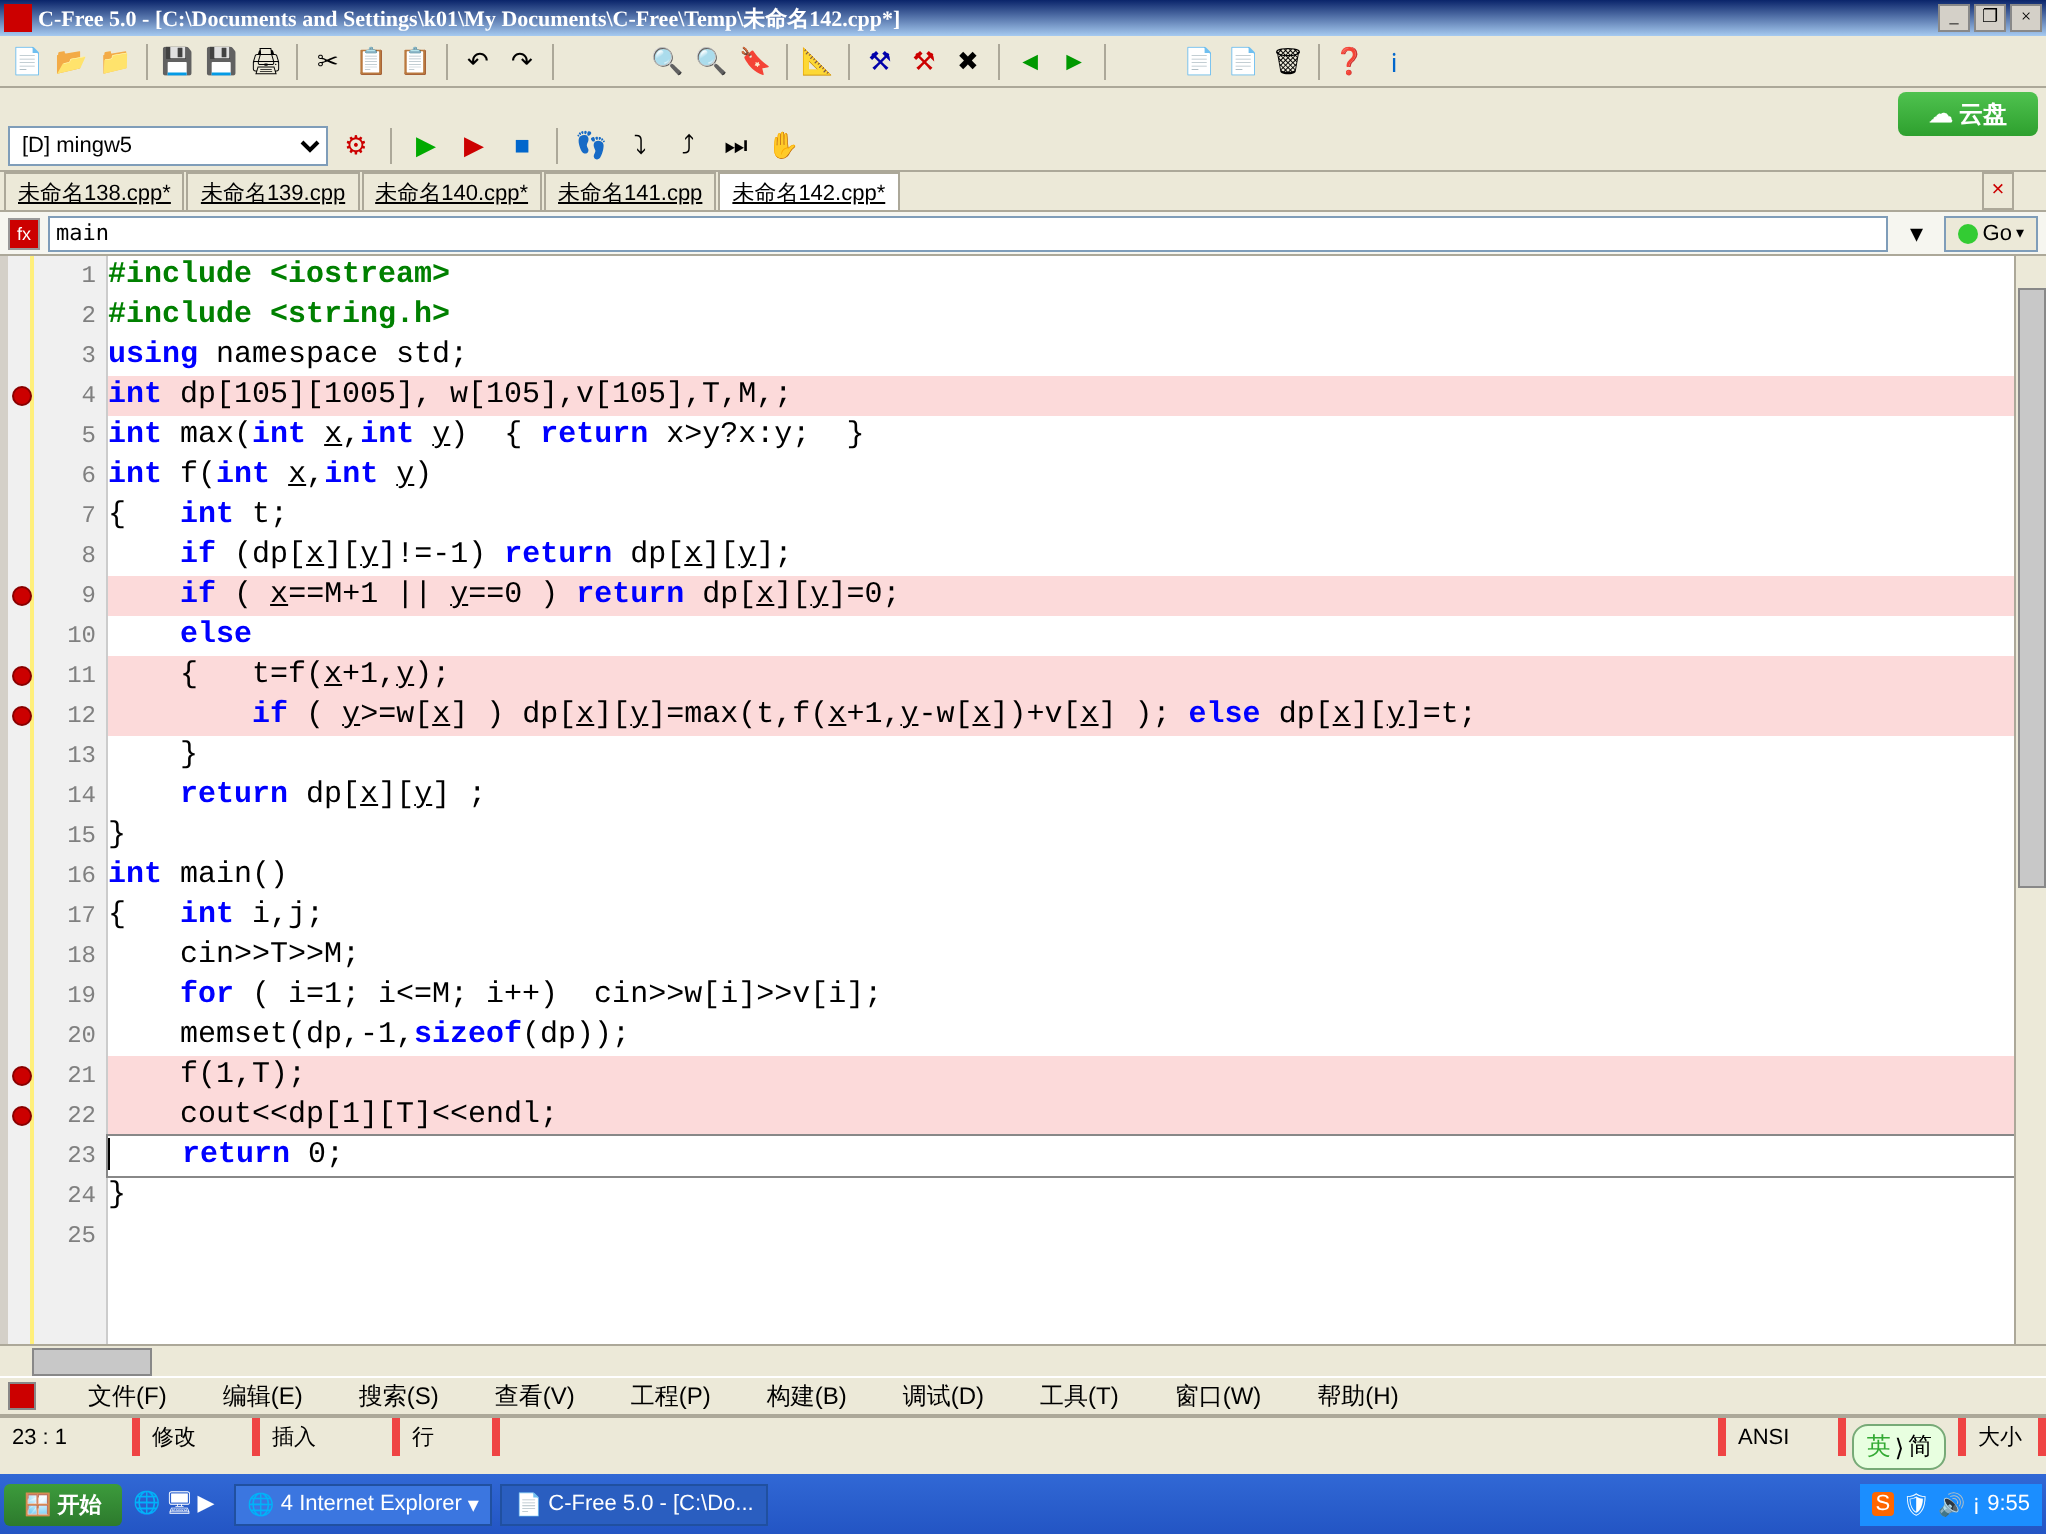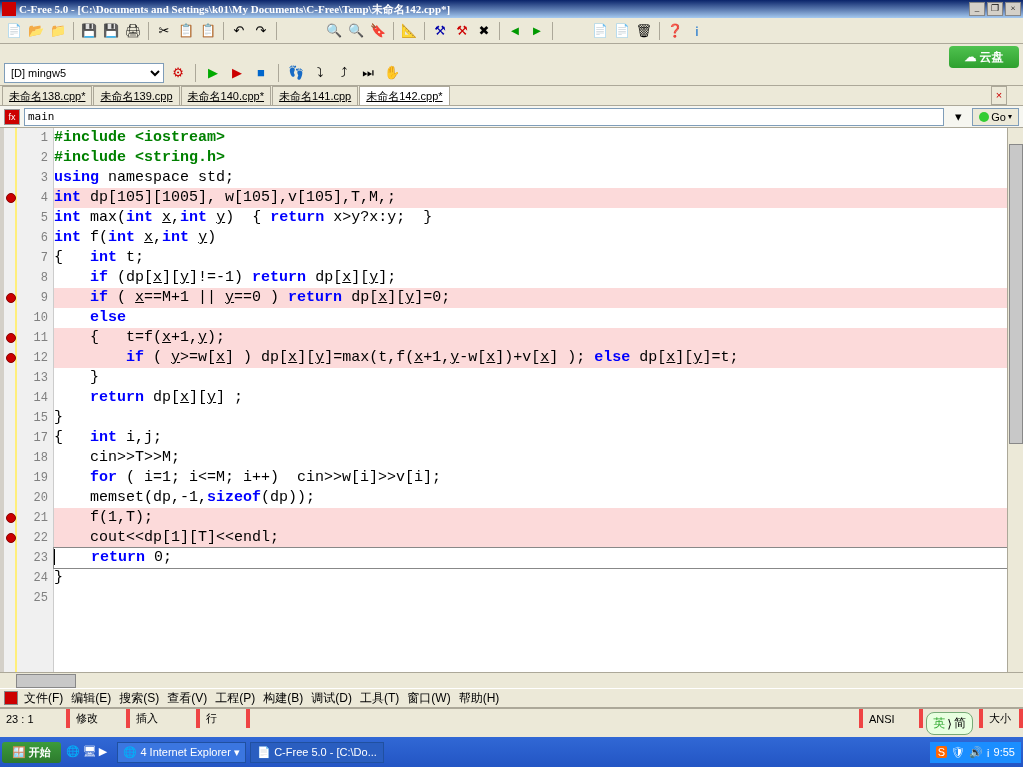--- a/index.html
+++ b/index.html
@@ -31,21 +31,21 @@
 .bp { position: absolute; left: -48px; top: 5px; width: 10px; height: 10px; background: #c00; border-radius: 50%; border: 1px solid #800; }
 .hl { background: #fcdada; }
 .kw { color: #0000ff; font-weight: bold; }
 .pp { color: #008000; font-weight: bold; }
 .underline { text-decoration: underline; }
 .cursor { display: inline-block; width: 1px; height: 16px; background: black; vertical-align: middle; }
 .vscroll { position: absolute; right: 0; top: 0; width: 16px; height: 100%; background: #ece9d8; border-left: 1px solid #aca899; }
 .vscroll .thumb { position: absolute; top: 16px; left: 1px; width: 14px; height: 300px; background: #c8c8c8; border: 1px solid #888; }
 .hscroll { height: 16px; background: #ece9d8; border-top: 1px solid #aca899; position: relative; }
 .hscroll .thumb { position: absolute; left: 16px; top: 1px; height: 14px; width: 60px; background: #c8c8c8; border: 1px solid #888; }
-.menubar { height: 20px; background: #ece9d8; border-top: 1px solid #fff; border-bottom: 1px solid #aca899; display: flex; align-items: center; padding: 0 4px; gap: 0; font-size: 12px; }
+.menubar { height: 20px; background: #ece9d8; border-top: 1px solid #fff; border-bottom: 1px solid #aca899; display: flex; align-items: center; padding: 0 4px; gap: 20px; font-size: 12px; }
 .menubar .mitem { padding: 0 4px; cursor: pointer; }
 .menubar .sq { width: 14px; height: 14px; background: #c00; border: 1px solid #888; margin-right: 2px; }
 .statusbar { height: 20px; background: #ece9d8; border-top: 1px solid #aca899; display: flex; align-items: center; font-size: 11px; }
 .statusbar .cell { border-right: 4px solid #ef4444; padding: 0 6px; height: 100%; display: flex; align-items: center; }
 .taskbar { position: absolute; bottom: 0; left: 0; right: 0; height: 30px; background: linear-gradient(#3168d5,#2355c4); display: flex; align-items: center; padding: 0 2px; color: white; font-size: 11px; }
 .taskbar .start { background: linear-gradient(#3c9b3c,#2d7a2d); padding: 3px 10px; border-radius: 3px; font-weight: bold; cursor: pointer; display: flex; align-items: center; gap: 3px; }
 .taskbar .task { background: #3b76e0; border: 1px solid #2050a0; padding: 3px 6px; margin-left: 4px; cursor: pointer; display: flex; align-items: center; gap: 3px; max-width: 160px; overflow: hidden; }
 .taskbar .tray { margin-left: auto; background: #1b8eff; padding: 3px 6px; display: flex; align-items: center; gap: 4px; }
 .margin-bar { position: absolute; left: 11px; top: 0; width: 2px; height: 100%; background: #ffef7b; }
 .tab-x { position: absolute; right: 16px; top: 0; width: 16px; height: 19px; background: #ece9d8; border: 1px solid #aca899; text-align: center; line-height: 17px; cursor: pointer; font-size: 11px; color: #c00; }
@@ -167,20 +167,21 @@
     <div class="line"><span class="lno">6</span><span class="kw">int</span><span> f(</span><span class="kw">int</span><span> </span><span class="underline">x</span><span>,</span><span class="kw">int</span><span> </span><span class="underline">y</span><span>)</span></div>
     <div class="line"><span class="lno">7</span><span>{   </span><span class="kw">int</span><span> t;</span></div>
     <div class="line"><span class="lno">8</span><span>    </span><span class="kw">if</span><span> (dp[</span><span class="underline">x</span><span>][</span><span class="underline">y</span><span>]!=-1) </span><span class="kw">return</span><span> dp[</span><span class="underline">x</span><span>][</span><span class="underline">y</span><span>];</span></div>
     <div class="line hl"><span class="bp"></span><span class="lno">9</span><span>    </span><span class="kw">if</span><span> ( </span><span class="underline">x</span><span>==M+1 || </span><span class="underline">y</span><span>==0 ) </span><span class="kw">return</span><span> dp[</span><span class="underline">x</span><span>][</span><span class="underline">y</span><span>]=0;</span></div>
     <div class="line"><span class="lno">10</span><span>    </span><span class="kw">else</span></div>
     <div class="line hl"><span class="bp"></span><span class="lno">11</span><span>    {   t=f(</span><span class="underline">x</span><span>+1,</span><span class="underline">y</span><span>);</span></div>
     <div class="line hl"><span class="bp"></span><span class="lno">12</span><span>        </span><span class="kw">if</span><span> ( </span><span class="underline">y</span><span>&gt;=w[</span><span class="underline">x</span><span>] ) dp[</span><span class="underline">x</span><span>][</span><span class="underline">y</span><span>]=max(t,f(</span><span class="underline">x</span><span>+1,</span><span class="underline">y</span><span>-w[</span><span class="underline">x</span><span>])+v[</span><span class="underline">x</span><span>] ); </span><span class="kw">else</span><span> dp[</span><span class="underline">x</span><span>][</span><span class="underline">y</span><span>]=t;</span></div>
     <div class="line"><span class="lno">13</span><span>    }</span></div>
     <div class="line"><span class="lno">14</span><span>    </span><span class="kw">return</span><span> dp[</span><span class="underline">x</span><span>][</span><span class="underline">y</span><span>] ;</span></div>
     <div class="line"><span class="lno">15</span><span>}</span></div>
+    <div class="line"><span class="lno">16</span><span class="kw">int</span><span> main()</span></div>
     <div class="line"><span class="lno">17</span><span>{   </span><span class="kw">int</span><span> i,j;</span></div>
     <div class="line"><span class="lno">18</span><span>    cin&gt;&gt;T&gt;&gt;M;</span></div>
     <div class="line"><span class="lno">19</span><span>    </span><span class="kw">for</span><span> ( i=1; i&lt;=M; i++)  cin&gt;&gt;w[i]&gt;&gt;v[i];</span></div>
     <div class="line"><span class="lno">20</span><span>    memset(dp,-1,</span><span class="kw">sizeof</span><span>(dp));</span></div>
     <div class="line hl"><span class="bp"></span><span class="lno">21</span><span>    f(1,T);</span></div>
     <div class="line hl"><span class="bp"></span><span class="lno">22</span><span>    cout&lt;&lt;dp[1][T]&lt;&lt;endl;</span></div>
     <div class="line" style="outline:1px solid #888"><span class="lno">23</span><span class="cursor"></span><span>    </span><span class="kw">return</span><span> 0;</span></div>
     <div class="line"><span class="lno">24</span><span>}</span></div>
     <div class="line"><span class="lno">25</span><span></span></div>
   </div>

